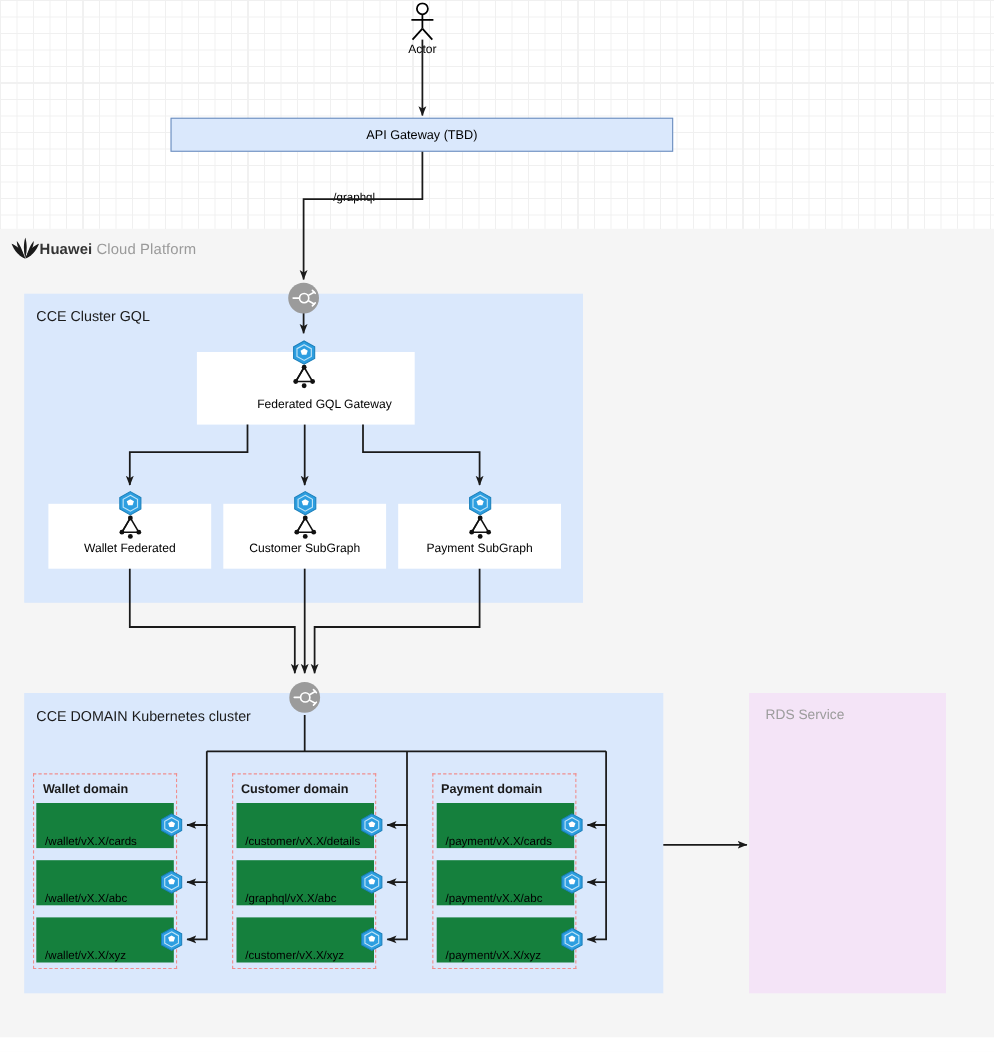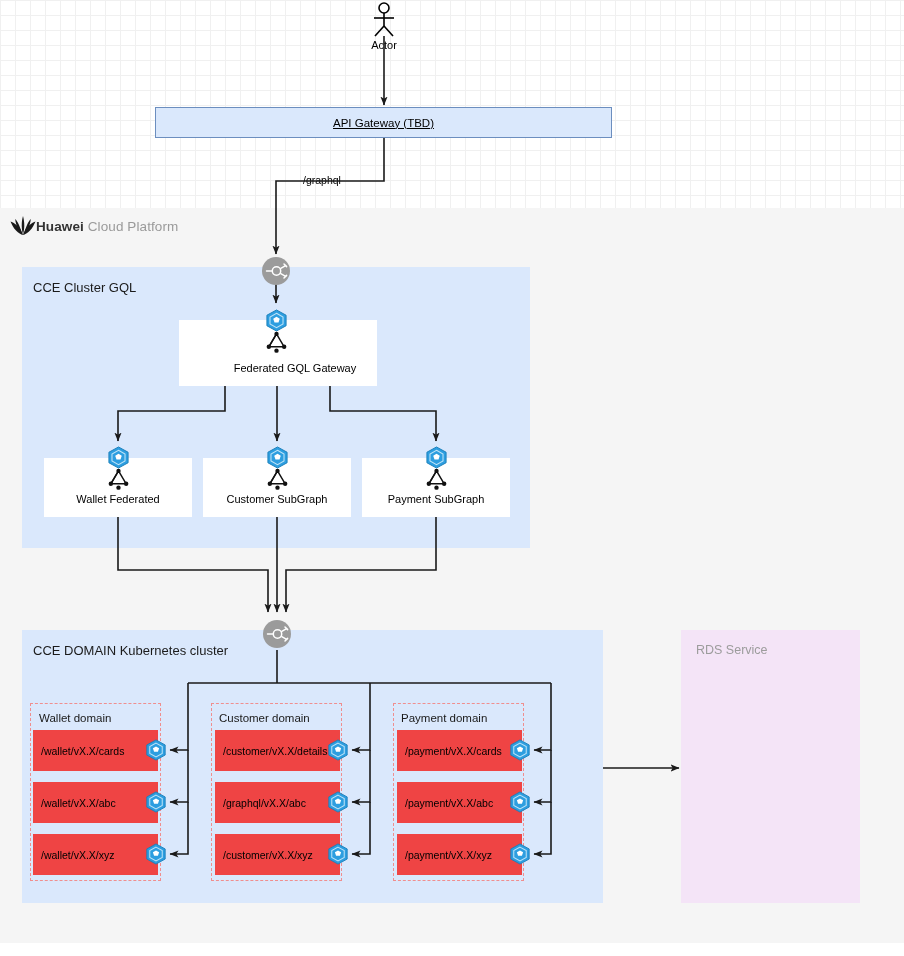--- a/index.html
+++ b/index.html
@@ -64,49 +64,48 @@
   }
   .gw-box {
     position: absolute;
     background: #dae8fc;
     border: 1px solid #6c8ebf;
     display: flex;
     align-items: center;
     justify-content: center;
     font-size: 11.5px;
     color: #000000;
-    text-decoration: underline;
   }
   .white-card {
     position: absolute;
     background: #ffffff;
     display: flex;
     align-items: flex-end;
     justify-content: center;
     padding-bottom: 12px;
     font-size: 11px;
     color: #000000;
   }
   .domain-group {
     position: absolute;
     border: 1.4px dashed #f08e8e;
     background: transparent;
   }
   .domain-title {
     position: absolute;
     font-size: 11.5px;
-    font-weight: normal;
+    font-weight: bold;
     color: #1a1a1a;
     white-space: nowrap;
   }
   .ep-card {
     position: absolute;
-    background: #ef4444;
+    background: #15803d;
     display: flex;
-    align-items: center;
+    align-items: flex-end;
     font-size: 10.5px;
     color: #000000;
     padding-left: 8px;
   }
   .rds-box {
     position: absolute;
     background: #f4e4f7;
   }
   .rds-label {
     position: absolute;

